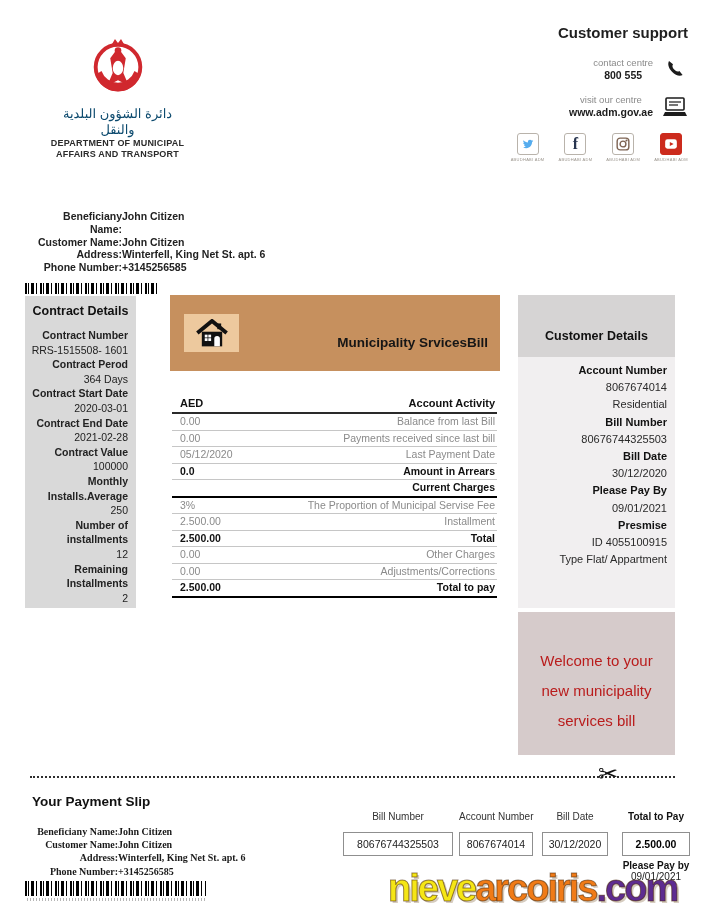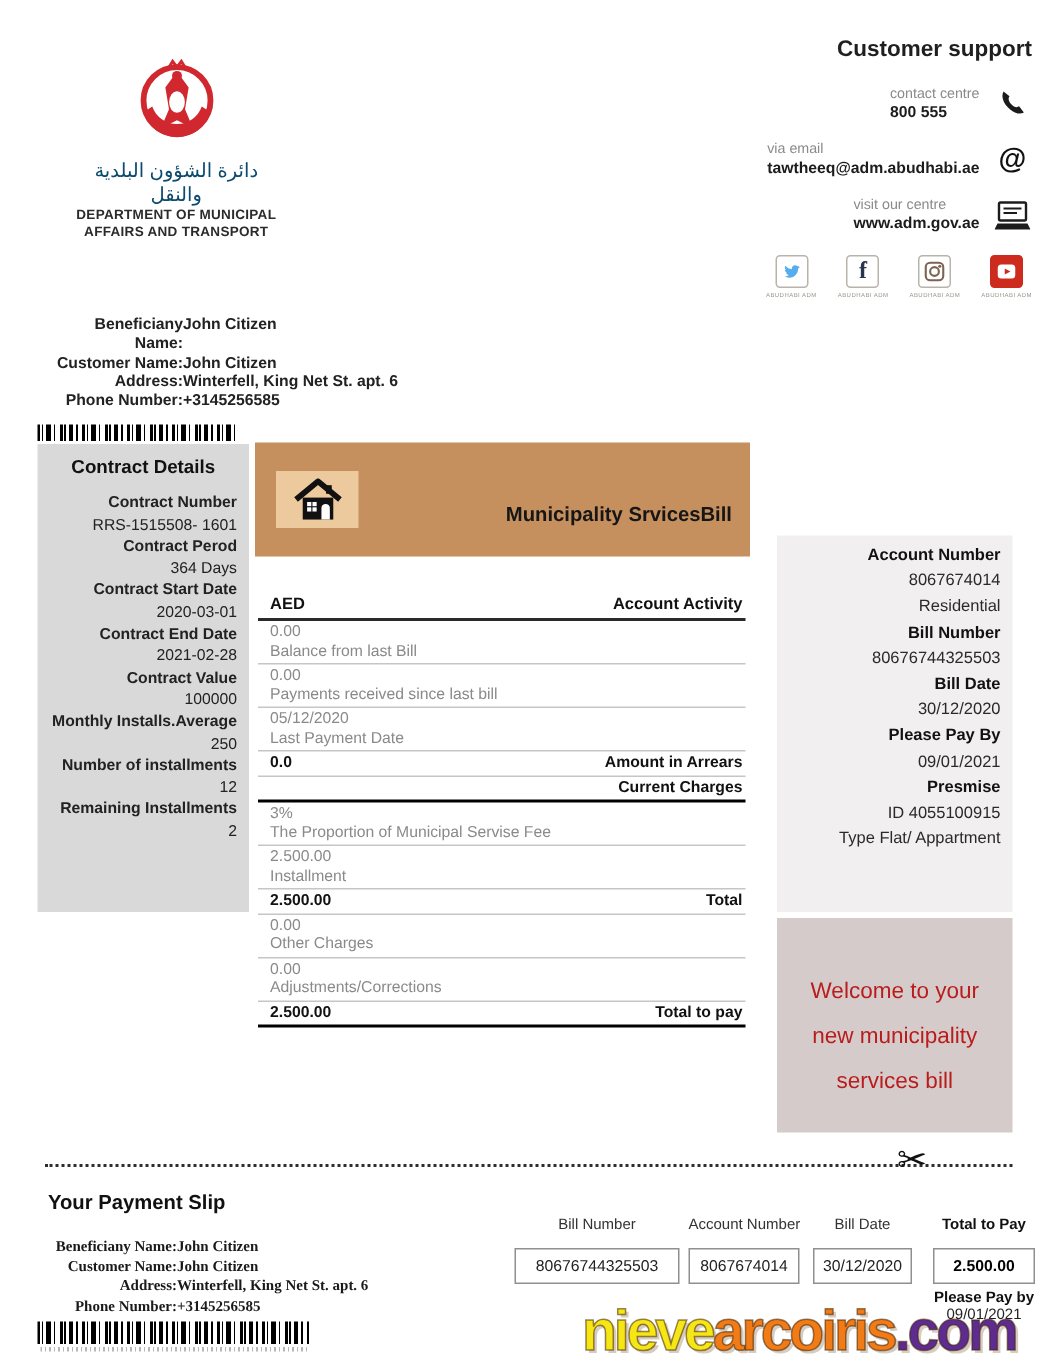--- a/index.html
+++ b/index.html
@@ -11,21 +11,21 @@
   }
   
   .logo-block { position:absolute; left:50px; top:36px; width:135px; text-align:center; }
   .logo-emblem { display:block; margin:0 auto 4px; }
   .logo-ar { font-size:13px; color:#0c4a6e; direction:rtl; line-height:16px; }
   .logo-en { font-size:9px; font-weight:bold; color:#2b2b2b; line-height:11px; letter-spacing:.2px; }
 
   .support { position:absolute; right:15px; top:24px; width:265px; text-align:right; }
   .support-title { font-size:15px; font-weight:bold; color:#1f1f1f; margin-bottom:16px; }
   .support-item { display:flex; justify-content:flex-end; align-items:center; gap:9px; margin-bottom:12px; }
-  .support-text { text-align:left; }
+  .support-text { text-align:center; }
   .support-label { font-size:9.5px; color:#8a8a8a; line-height:12px; }
   .support-value { font-size:10.5px; font-weight:bold; color:#1c1c1c; line-height:13px; }
   .support-ico { width:26px; display:flex; justify-content:center; align-items:center; }
   .at-glyph { font-size:19px; font-weight:bold; color:#111; }
   .social-row { display:flex; justify-content:flex-end; gap:14px; margin-top:14px; }
   .social { text-align:center; }
   .social-box { width:22px; height:22px; border:1px solid #b9b3ab; background:#fff; border-radius:3px;
     display:flex; align-items:center; justify-content:center; margin:0 auto; }
   .social-box.yt { background:#cc2b1d; border-color:#cc2b1d; }
   .social-cap { font-size:4px; color:#9a948c; margin-top:2px; letter-spacing:.3px; }
@@ -37,38 +37,38 @@
   .bene-row .l { text-align:right; }
 
   
   .stripes { background-image:repeating-linear-gradient(90deg,#000 0 2px,#fff 2px 3px,#000 3px 4px,#fff 4px 6px,#000 6px 9px,#fff 9px 11px,#000 11px 12px,#fff 12px 15px); }
   .contract-strip { position:absolute; left:25px; top:283px; width:135px; height:11px; }
   .slip-barcode { position:absolute; left:25px; top:881px; width:181px; height:15px; }
   .slip-barcode-smudge { position:absolute; left:27px; top:898px; width:178px; height:3px;
     background-image:repeating-linear-gradient(90deg,#b6b6b6 0 1px,#fff 1px 3px); }
 
   
-  .contract-box { position:absolute; left:25px; top:296px; width:141px; height:312px; background:#d9d9d9; }
+  .contract-box { position:absolute; left:25px; top:296px; width:111px; height:312px; background:#d9d9d9; }
   .contract-title { text-align:center; font-size:12.5px; font-weight:bold; padding:8px 0 10px; color:#111; }
   .cd-field { text-align:right; padding-right:8px; font-size:10.5px; line-height:14.6px; color:#222; }
   .cd-label { font-weight:bold; }
 
   
   .banner { position:absolute; left:170px; top:295px; width:330px; height:76px; background:#c6905e; }
   .house-tile { position:absolute; left:14px; top:19px; width:55px; height:38px; background:#edc99e;
     display:flex; align-items:center; justify-content:center; }
   .banner-title { position:absolute; right:12px; bottom:21px; font-size:13.5px; font-weight:bold; color:#161616;text-align:center; }
 
   
   .bill-table { position:absolute; left:172px; top:395px; width:325px; }
   .t-head { display:flex; justify-content:space-between; font-size:11px; font-weight:bold; color:#111;
     padding:2px 2px 3px 8px; border-bottom:2px solid #2a2a2a; }
   .t-row { display:flex; justify-content:space-between; font-size:10.5px;
     padding:1px 2px 2px 8px; border-bottom:1px solid #c6c6c6; line-height:12.5px; }
-  .r-normal { color:#8a8a8a;flex-direction:column; }
+  .r-normal { color:#8a8a8a; }
   .r-bold { color:#111; font-weight:bold; }
   .t-row.thick { border-bottom:2px solid #000; }
 
   
   .customer-head { position:absolute; left:518px; top:295px; width:157px; height:62px; background:#d6d4d4;
     display:flex; align-items:flex-end; justify-content:center; padding-bottom:14px; }
   .customer-head-title { font-size:12.5px; font-weight:bold; color:#111; }
   .customer-body { position:absolute; left:518px; top:357px; width:157px; height:251px; background:#f1eff0;
     text-align:right; padding:5px 8px 0 0; font-size:11px; color:#2a2a2a; }
   .cu-line { line-height:17.2px; }
@@ -133,29 +133,20 @@
         <div class="support-label">contact centre</div>
         <div class="support-value">800 555</div>
       </div>
       <div class="support-ico">
         <svg width="22" height="22" viewBox="0 0 22 22">
           <path d="M5 2 C3.4 5 4.5 9 8 12.7 C11.6 16.4 15.6 17.6 18.6 16 L15.4 11.9 C13.9 13 12 12.4 10.2 10.5 C8.4 8.6 7.9 6.7 9 5.2 Z" fill="#1c1c1c"></path>
         </svg>
       </div>
     </div>
 
-    <div class="support-item">
-      <div class="support-text">
-        <div class="support-label">via email</div>
-        <div class="support-value">tawtheeq@adm.abudhabi.ae</div>
-      </div>
-      <div class="support-ico">
-          <span class="at-glyph">@</span>
-        </div>
-    </div>
 
     <div class="support-item">
       <div class="support-text">
         <div class="support-label">visit our centre</div>
         <div class="support-value">www.adm.gov.ae</div>
       </div>
       <div class="support-ico">
         <svg width="24" height="22" viewBox="0 0 24 22">
           <rect x="3" y="2" width="18" height="12" rx="1" fill="#fff" stroke="#1c1c1c" stroke-width="1.6"></rect>
           <line x1="6" y1="6" x2="18" y2="6" stroke="#1c1c1c" stroke-width="1.2"></line>
@@ -318,20 +309,23 @@
     <div class="t-row r-normal">
       <span class="t-amt">0.00</span>
       <span class="t-lbl">Adjustments/Corrections</span>
     </div>
     <div class="t-row r-bold thick">
       <span class="t-amt">2.500.00</span>
       <span class="t-lbl">Total to pay</span>
     </div>
   </div>
 
+  <div class="customer-head">
+    <span class="customer-head-title">Customer Details</span>
+  </div>
   <div class="customer-body">
     <div class="cu-line b">Account Number</div>
     <div class="cu-line">8067674014</div>
     <div class="cu-line">Residential</div>
     <div class="cu-line b">Bill Number</div>
     <div class="cu-line">80676744325503</div>
     <div class="cu-line b">Bill Date</div>
     <div class="cu-line">30/12/2020</div>
     <div class="cu-line b">Please Pay By</div>
     <div class="cu-line">09/01/2021</div>

